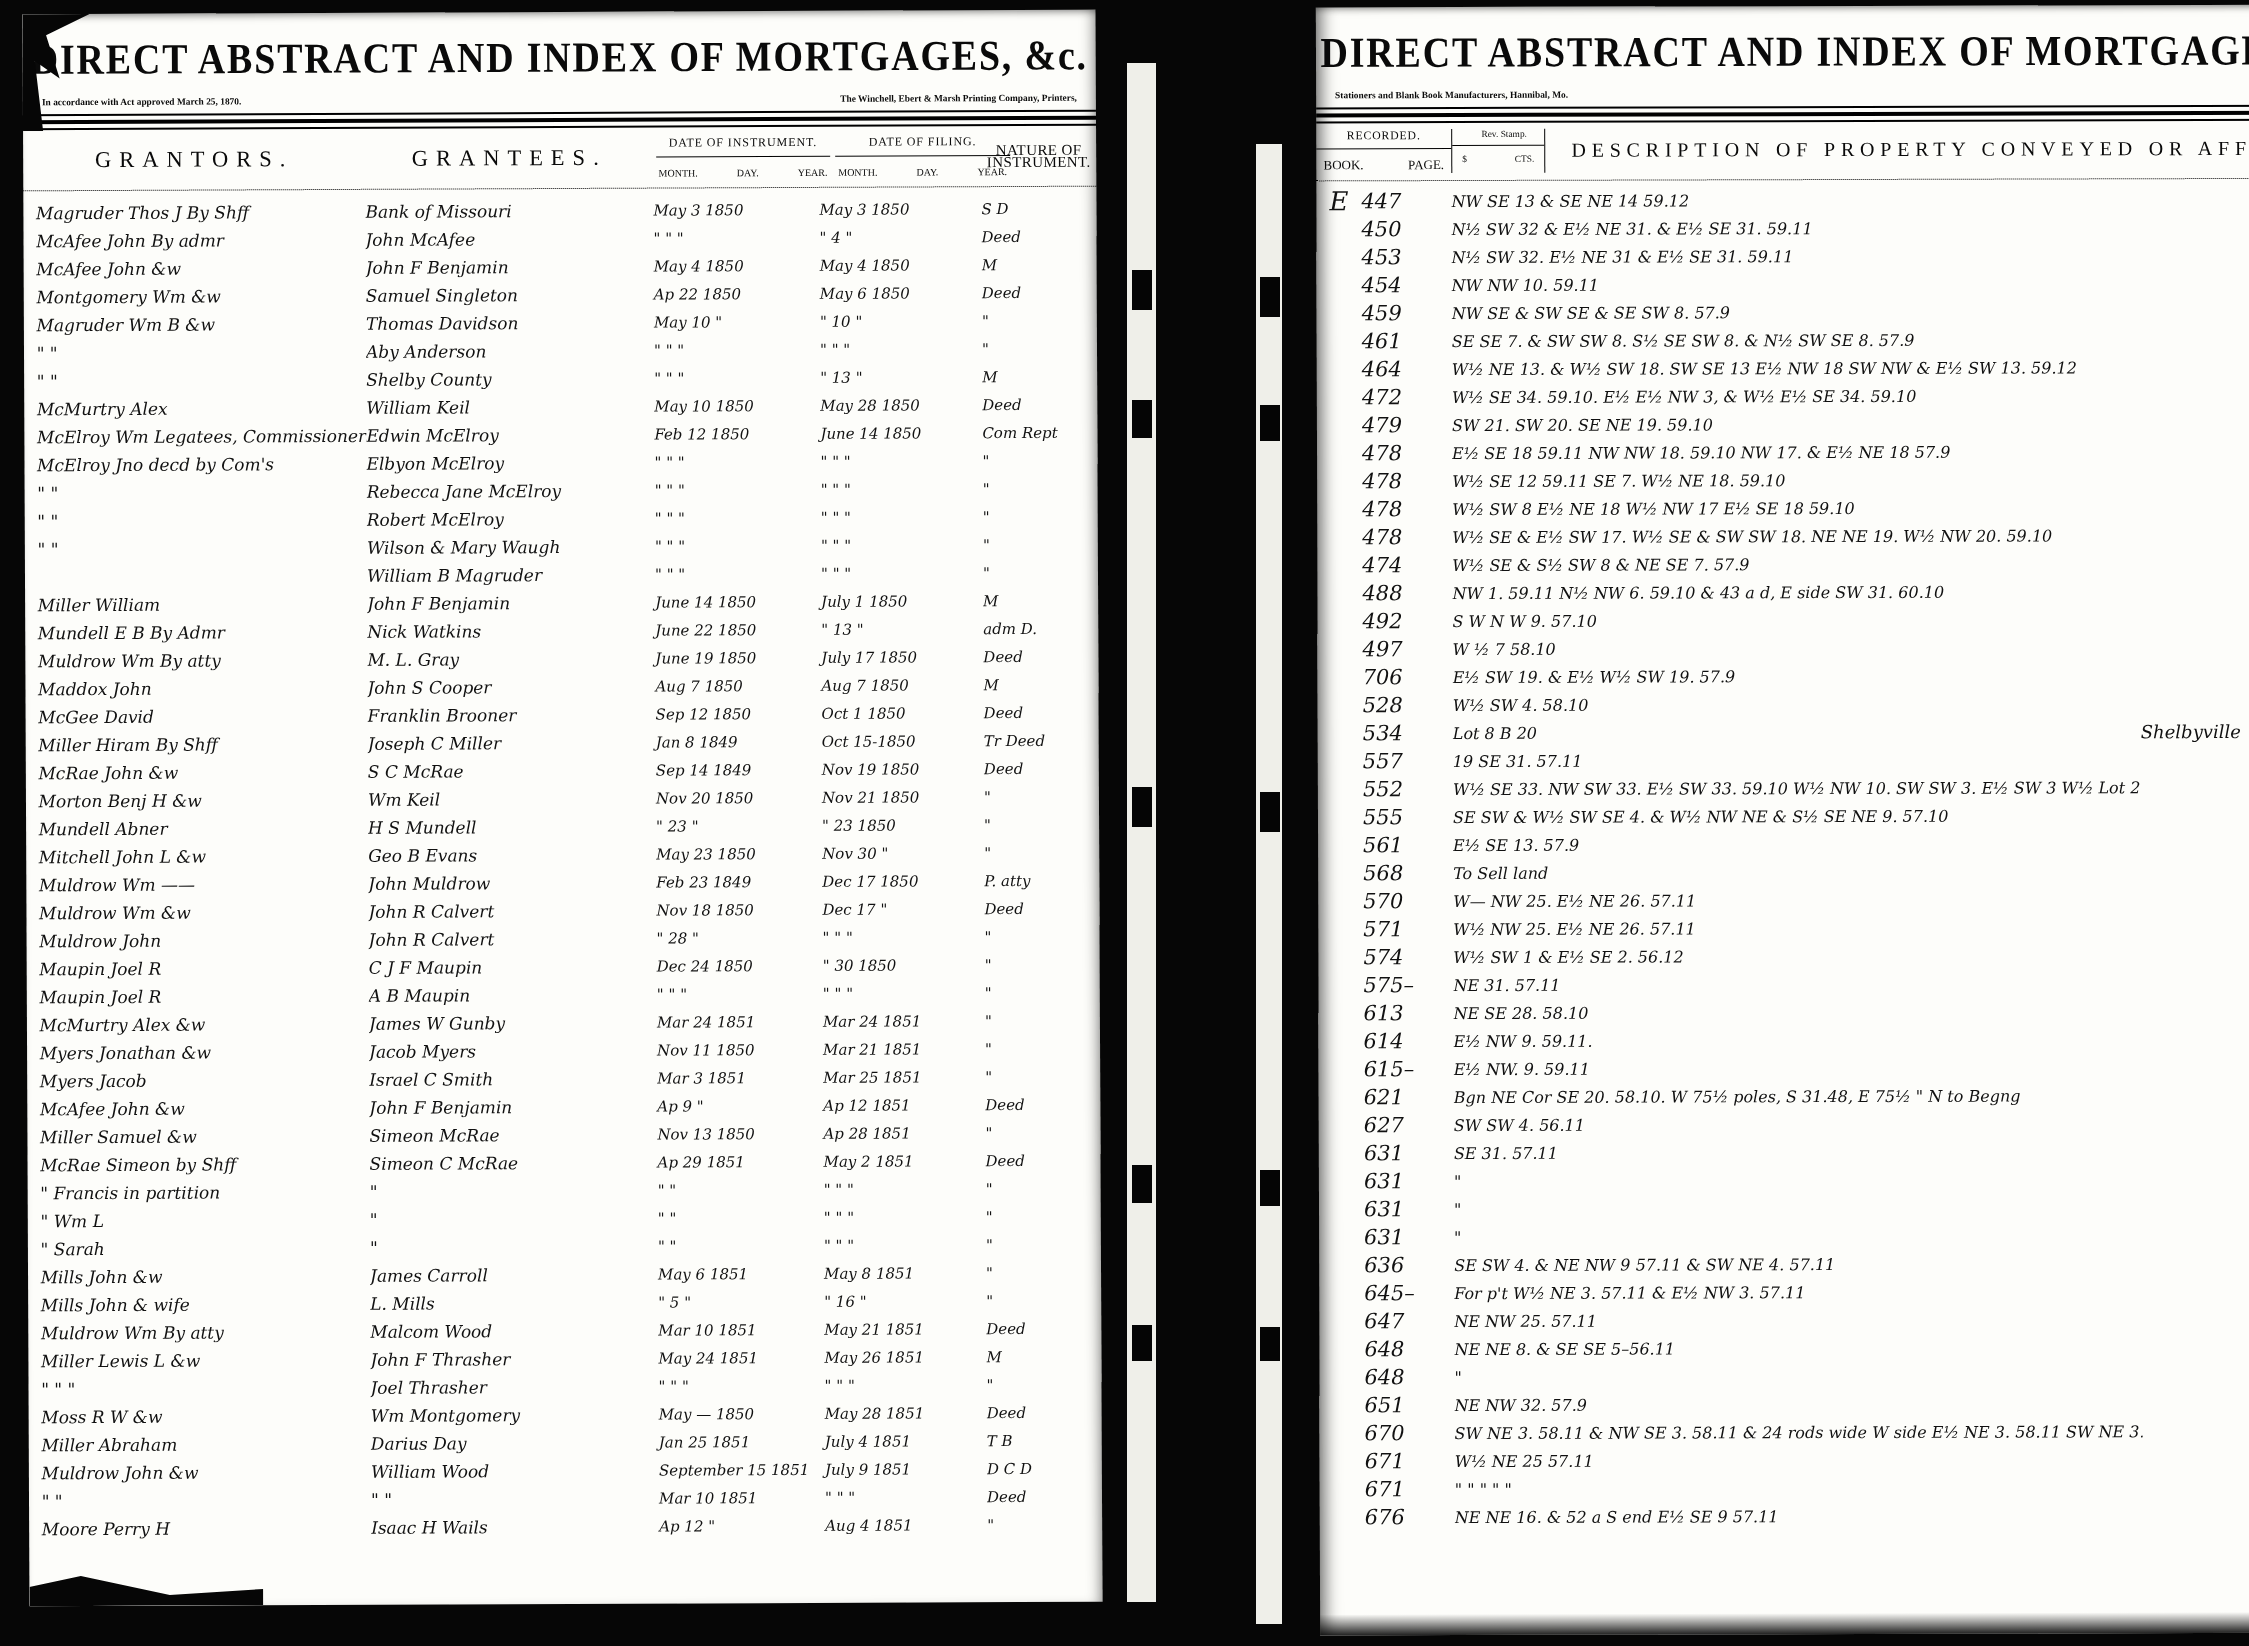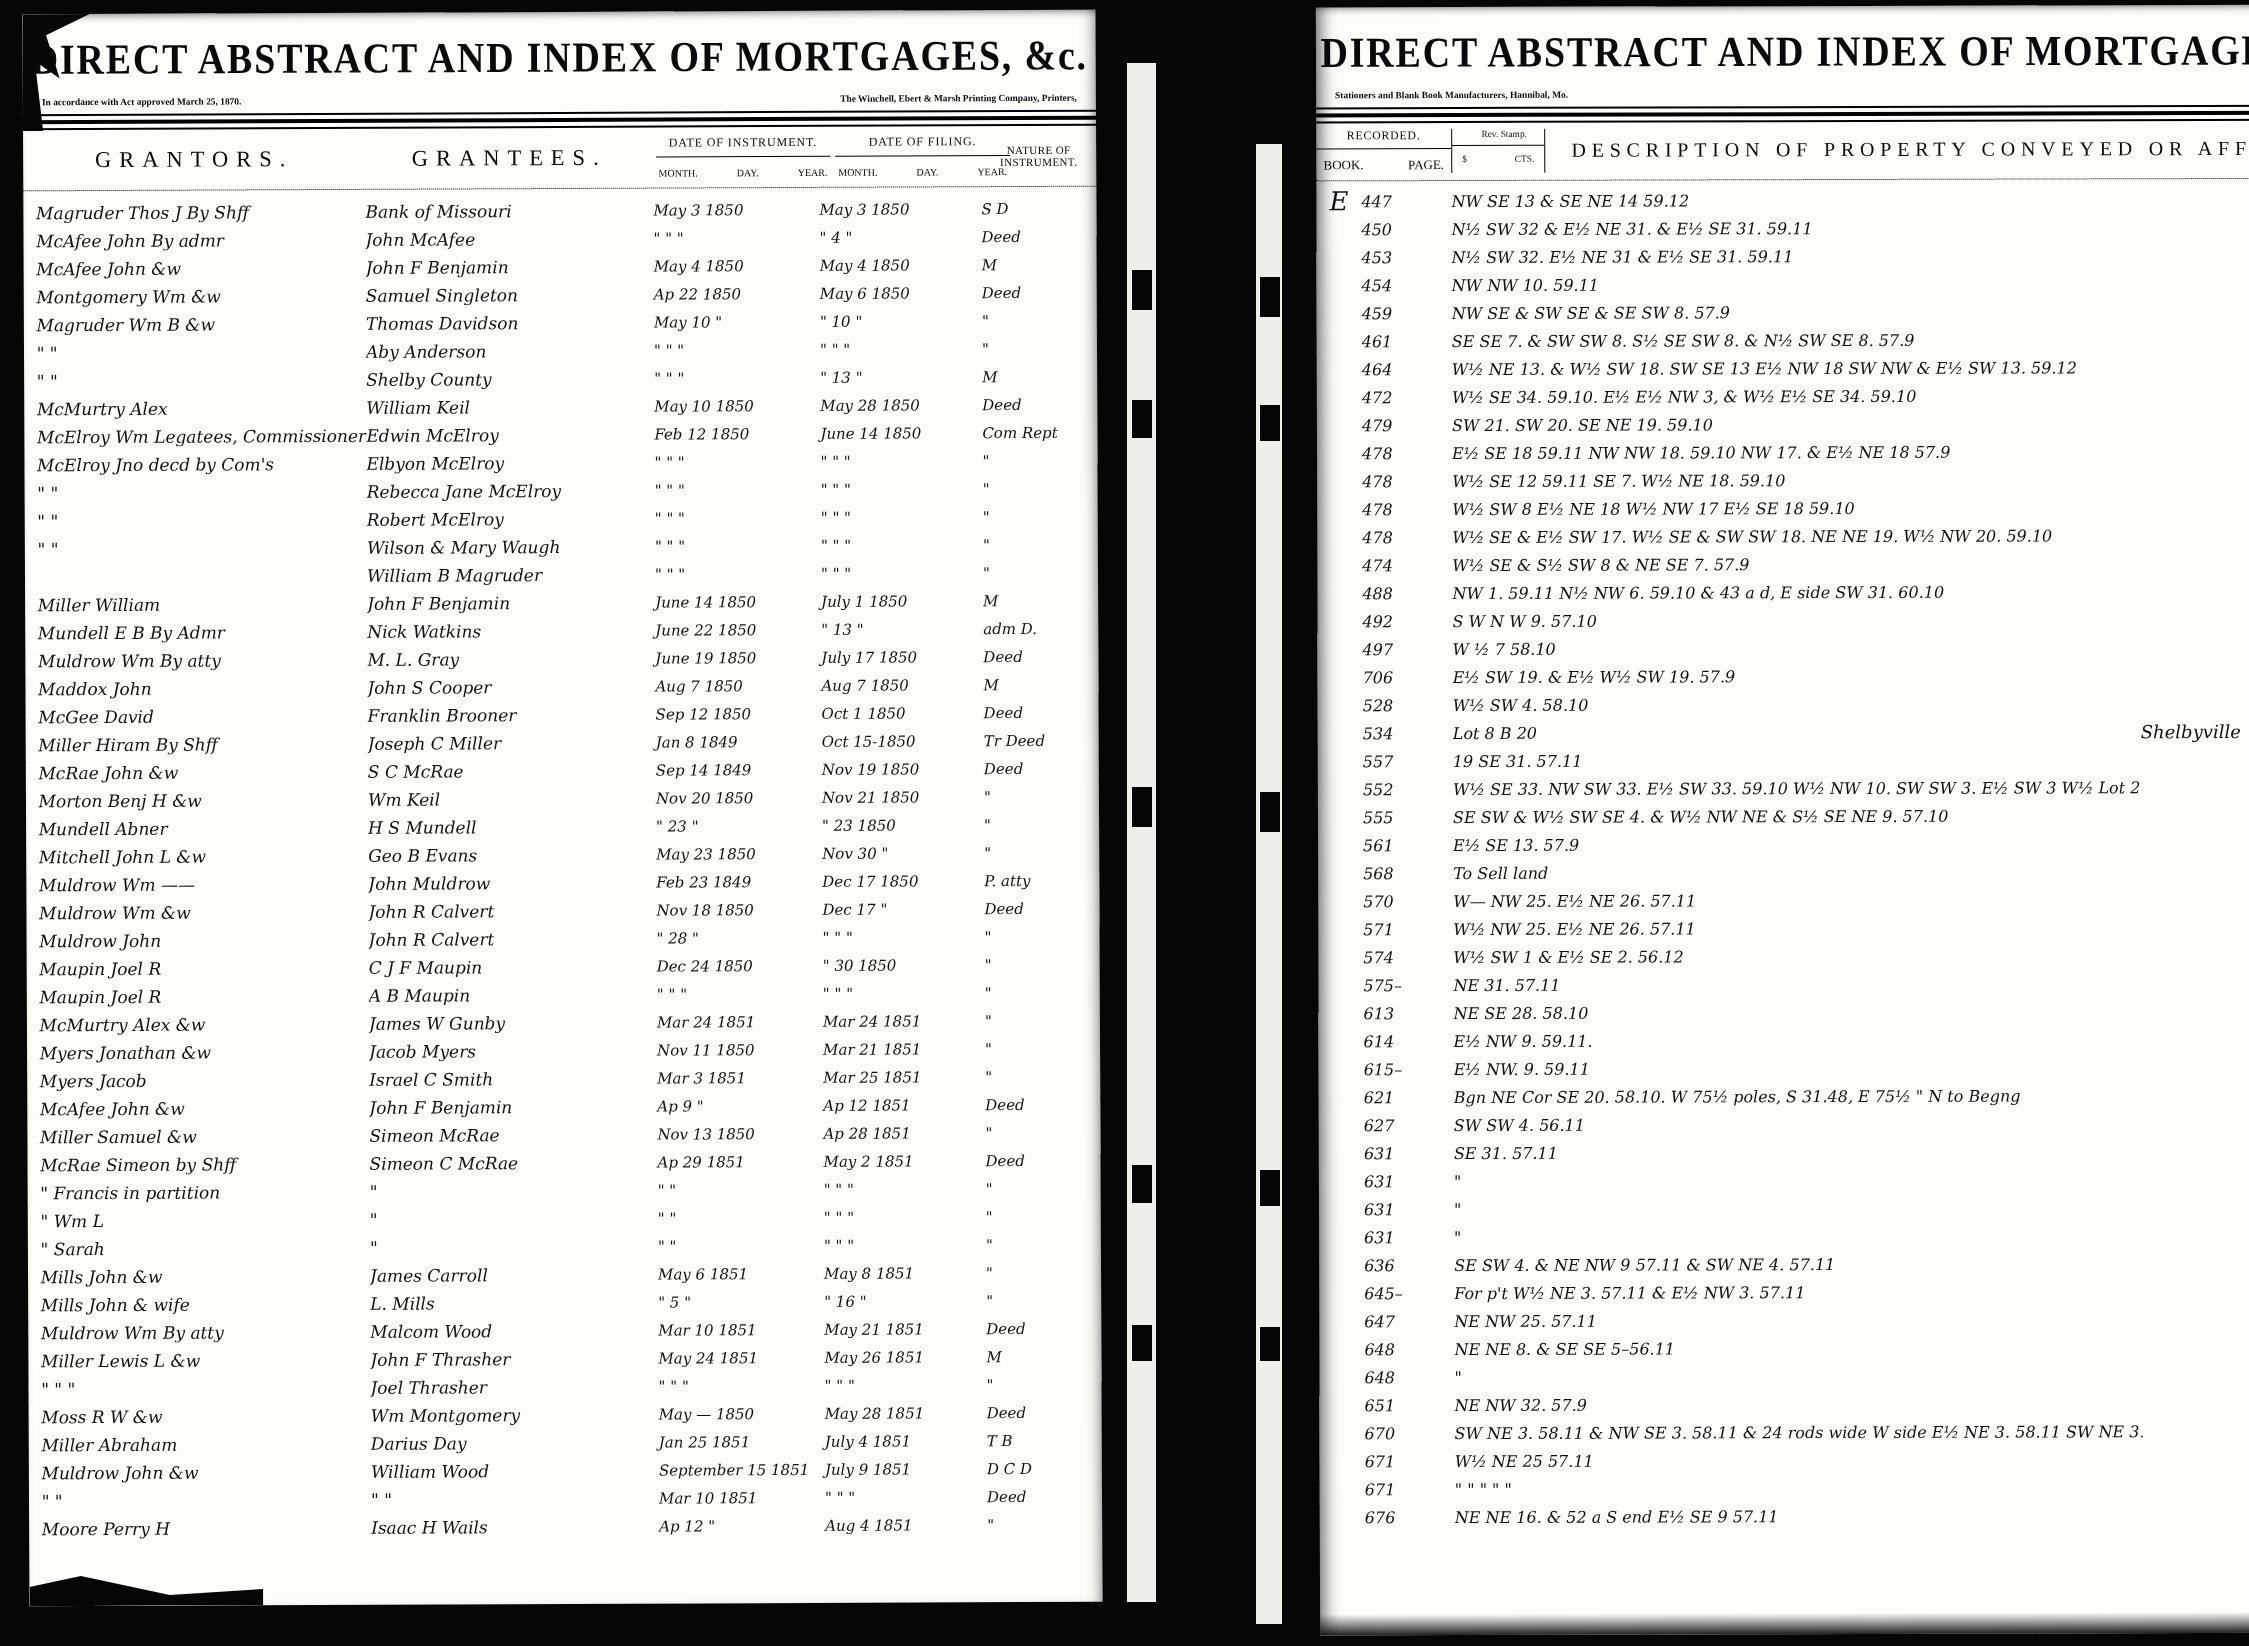--- a/index.html
+++ b/index.html
@@ -54,21 +54,21 @@
   .h-grantors{width:342px;text-align:center;font-size:22.5px;letter-spacing:8px;align-self:center;}
   .h-grantees{width:288px;text-align:center;font-size:22.5px;letter-spacing:8px;align-self:center;}
   .h-dates{width:328px;}
   .date-pair{display:flex;}
   .date-col{flex:1;padding:0 2.7px;}
   .date-col .dt{
     font-size:12px;text-align:center;letter-spacing:0.9px;
     border-bottom:1.3px solid #000;padding-bottom:6.3px;white-space:nowrap;
   }
   .mdy{display:flex;justify-content:space-between;font-size:10px;margin-top:10px;padding:0 2.7px;gap:39px;}
-  .h-nature{flex:1;font-size:11px;line-height:12px;text-align:center;align-self:center;letter-spacing:0.4px;}
+  .h-nature{flex:1;font-size:15px;line-height:12px;text-align:center;align-self:center;letter-spacing:0.4px;}
   
   .lrows{margin-top:8px;}
   .lrow{display:flex;height:28px;align-items:center;}
   .hw{font-family:"DejaVu Serif", serif;font-style:italic;color:#111;}
   .lrow .g {width:342px;padding-left:12.6px;box-sizing:border-box;font-size:17px;white-space:nowrap;overflow:hidden;}
   .lrow .ge{width:288px;font-size:17px;white-space:nowrap;overflow:hidden;}
   .lrow .di{width:166px;font-size:15px;white-space:nowrap;}
   .lrow .df{width:162px;font-size:15px;white-space:nowrap;}
   .lrow .nt{flex:1;font-size:15px;white-space:nowrap;overflow:hidden;}
   
@@ -81,21 +81,21 @@
   .rec .t{font-size:11.7px;text-align:center;letter-spacing:0.9px;border-bottom:1.3px solid #000;padding-bottom:5.4px;}
   .rec .sub{display:flex;justify-content:space-between;font-size:13px;margin-top:8px;padding:0 7.2px;}
   .stamp{width:92px;border-right:1.3px solid #000;}
   .stamp .t{font-size:9.4px;text-align:center;padding-bottom:5.4px;border-bottom:1.3px solid #000;padding-left:12px;}
   .stamp .sub{display:flex;justify-content:space-between;font-size:9.4px;margin-top:8px;padding:0 10px;}
   .h-desc{flex:1;font-size:20px;letter-spacing:5.8px;text-align:center;align-self:center;white-space:nowrap;}
   
   .rrows{margin-top:6.3px;}
   .rrow{display:flex;height:28px;align-items:center;}
   .rrow .bk{width:45px;text-align:center;font-size:26px;line-height:27px;}
-  .rrow .pg{width:90px;font-size:16px;}
+  .rrow .pg{width:90px;font-size:21px;}
   .rrow .de{flex:1;font-size:16px;white-space:nowrap;overflow:hidden;}
   .rrow .rm{width:243px;font-size:18px;}
   
   .gutter-strip{position:absolute;background:#efefe9;}
   #strip-a{left:1127px;top:63px;width:29px;height:1539px;}
   #strip-b{left:1256px;top:144px;width:26px;height:1480px;}
   .binder-hole{position:absolute;background:#050505;width:20px;}
   .torn-corner{position:absolute;background:#060606;}
   #tear-bl{left:0;bottom:0;width:234px;height:43px;clip-path:polygon(0 100%,100% 100%,100% 62%,60% 75%,22% 30%,0 55%);}
   #tear-tl{left:0;top:0;width:67px;height:117px;clip-path:polygon(0 0,100% 0,35% 18%,55% 55%,18% 40%,30% 100%,0 100%);}

